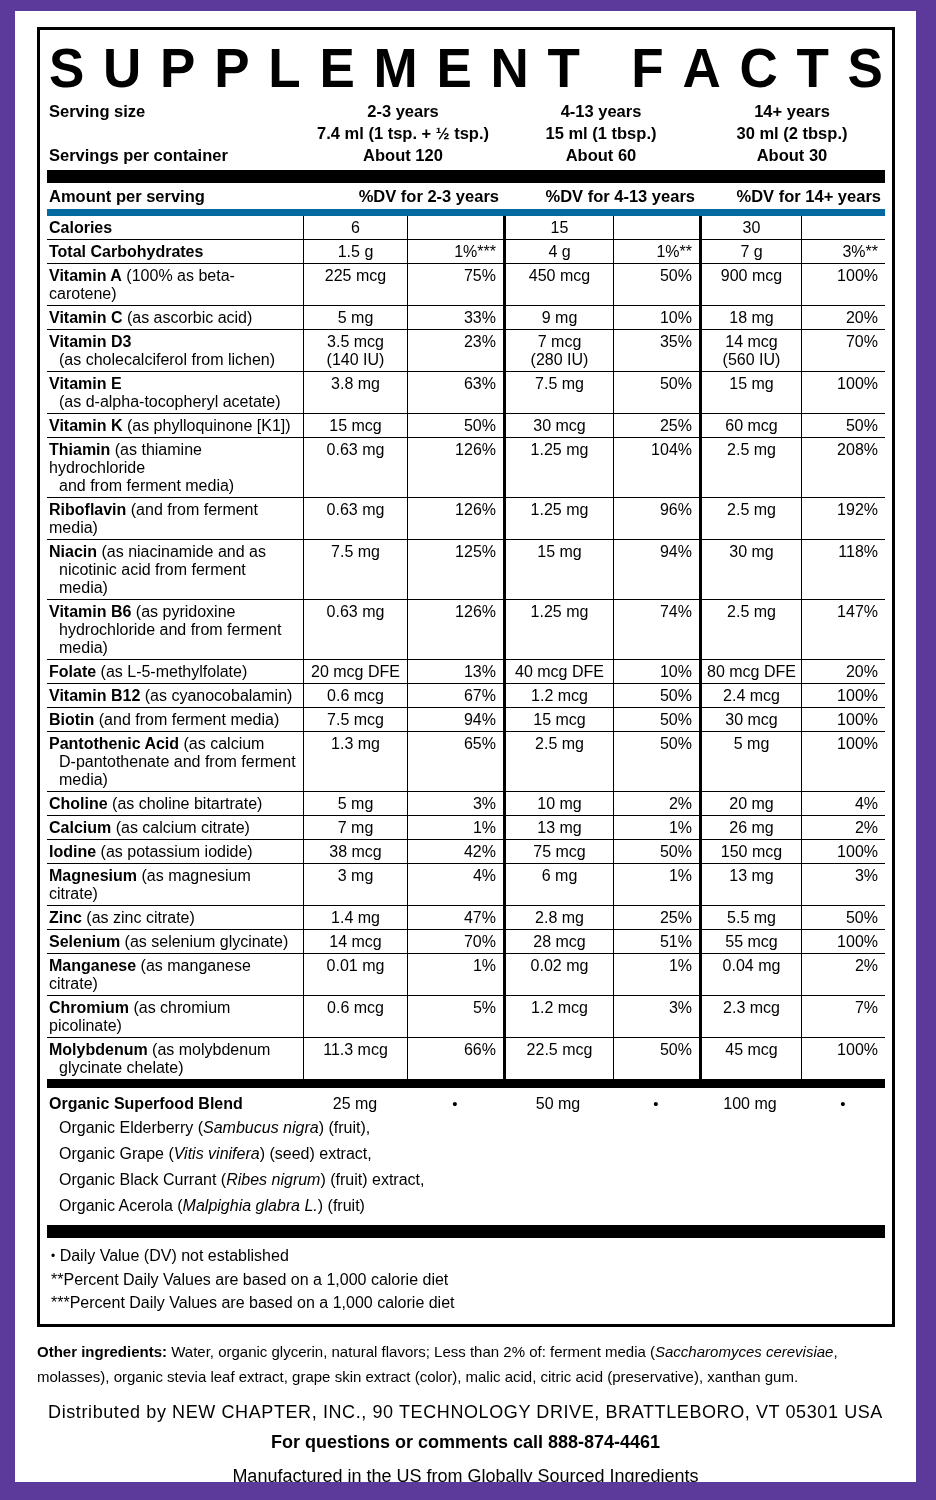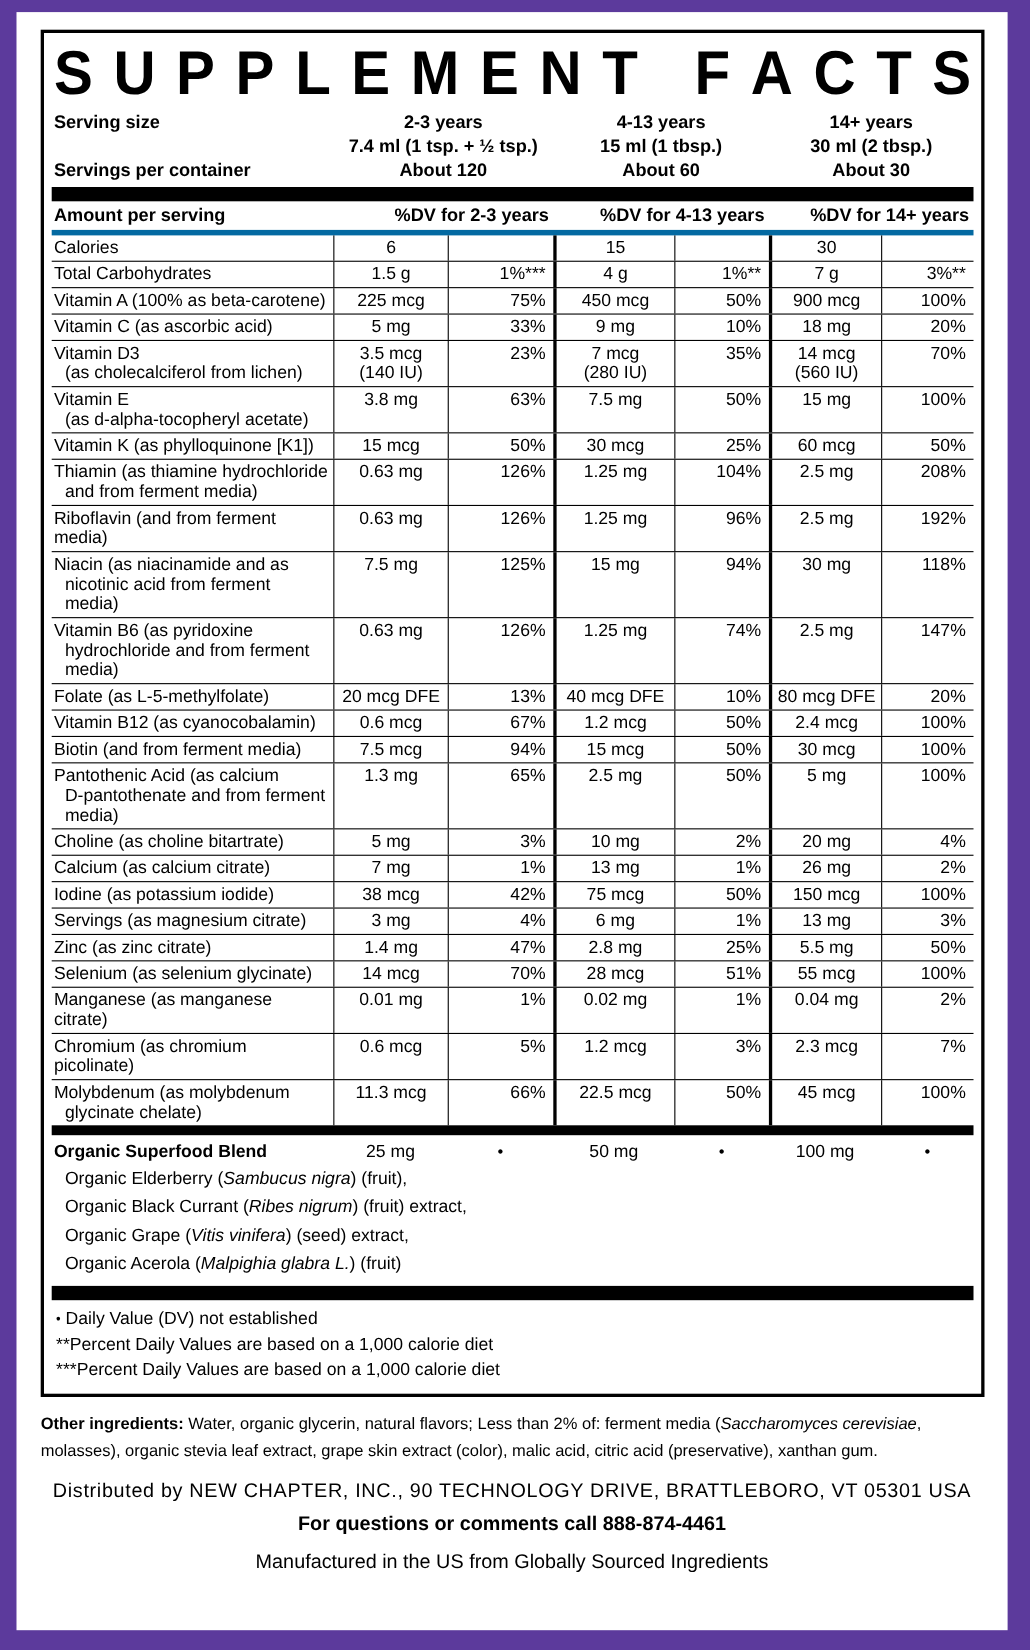--- a/index.html
+++ b/index.html
@@ -15,29 +15,29 @@
   .title .sp { width: 14px; }
 
   .sgrid { display: grid; grid-template-columns: 1fr 200px 196px 186px; }
   .serving-block { font-weight: bold; font-size: 16.5px; line-height: 22px; margin-bottom: 4px; }
   .serving-block .lbl { text-align: left; padding-left: 2px; }
   .serving-block .ctr { text-align: center; }
 
   .bar-lg { height: 13px; background: #000; }
   .bar-md { height: 9px; background: #000; }
 
-  .hdr-row { display: grid; grid-template-columns: 1fr 200px 196px 186px; font-weight: bold; font-size: 16.5px; padding: 4px 0 3px 0; border-bottom: 5px solid #0369a1; }
+  .hdr-row { display: grid; grid-template-columns: 1fr 200px 196px 186px; font-weight: bold; font-size: 16.5px; padding: 4px 0 3px 0; border-bottom: 7px solid #0369a1; }
   .hdr-row .amount { padding-left: 2px; }
   .hdr-row .dvh { text-align: right; padding-right: 4px; }
 
   .trow { display: grid; grid-template-columns: 1fr 104px 96px 110px 86px 102px 84px; }
   .rows .trow + .trow { border-top: 1.5px solid #000; }
   .cell { font-size: 16px; line-height: 18px; padding: 3px 0 2px 0; }
   .cell.name { padding-left: 2px; padding-right: 4px; }
-  .cell.name .bold { font-weight: normal; }
+  .cell.name .bold { font-weight: bold; }
   .cell.name .l2 { padding-left: 10px; }
   .cell.amt { text-align: center; white-space: pre-line; border-left: 1.5px solid #000; }
   .cell.dv { text-align: right; padding-right: 7px; border-left: 1.5px solid #000; }
   .cell.thick { border-left: 3px solid #000; }
 
   
   .blend { padding: 4px 0 6px 0; }
   .blend .trow .cell { border: none; }
   .blend .cell.name { font-weight: bold; }
   .blend .cell.dv { text-align: center; padding-right: 0; font-size: 15px; }
@@ -260,21 +260,21 @@
           <div class="trow">
             <div class="cell name"><span class="bold">Iodine</span><span> (as potassium iodide)</span></div>
             <div class="cell amt">38 mcg</div>
             <div class="cell dv">42%</div>
             <div class="cell amt thick">75 mcg</div>
             <div class="cell dv">50%</div>
             <div class="cell amt thick">150 mcg</div>
             <div class="cell dv">100%</div>
           </div>
           <div class="trow">
-            <div class="cell name"><span class="bold">Servings</span><span> (as magnesium citrate)</span></div>
+            <div class="cell name"><span class="bold">Magnesium</span><span> (as magnesium citrate)</span></div>
             <div class="cell amt">3 mg</div>
             <div class="cell dv">4%</div>
             <div class="cell amt thick">6 mg</div>
             <div class="cell dv">1%</div>
             <div class="cell amt thick">13 mg</div>
             <div class="cell dv">3%</div>
           </div>
           <div class="trow">
             <div class="cell name"><span class="bold">Zinc</span><span> (as zinc citrate)</span></div>
             <div class="cell amt">1.4 mg</div>
@@ -329,22 +329,22 @@
           <div class="cell name">Organic Superfood Blend</div>
           <div class="cell amt">25 mg</div>
           <div class="cell dv">•</div>
           <div class="cell amt">50 mg</div>
           <div class="cell dv">•</div>
           <div class="cell amt">100 mg</div>
           <div class="cell dv">•</div>
         </div>
         <div class="blend-ingredients">
             <div><span>Organic Elderberry (</span><span class="it" style="font-style: italic;">Sambucus nigra</span><span>) (fruit),</span></div>
+            <div><span>Organic Grape (</span><span class="it" style="font-style: italic;">Vitis vinifera</span><span>) (seed) extract,</span></div>
             <div><span>Organic Black Currant (</span><span class="it" style="font-style: italic;">Ribes nigrum</span><span>) (fruit) extract,</span></div>
-            <div><span>Organic Grape (</span><span class="it" style="font-style: italic;">Vitis vinifera</span><span>) (seed) extract,</span></div>
             <div><span>Organic Acerola (</span><span class="it" style="font-style: italic;">Malpighia glabra L.</span><span>) (fruit)</span></div>
           </div>
       </div>
 
       <div class="bar-lg"></div>
 
       <div class="footnotes">
           <div><span class="mk-dot">•</span><span> Daily Value (DV) not established</span></div>
           <div><span>**</span><span>Percent Daily Values are based on a 1,000 calorie diet</span></div>
           <div><span>***</span><span>Percent Daily Values are based on a 1,000 calorie diet</span></div>

